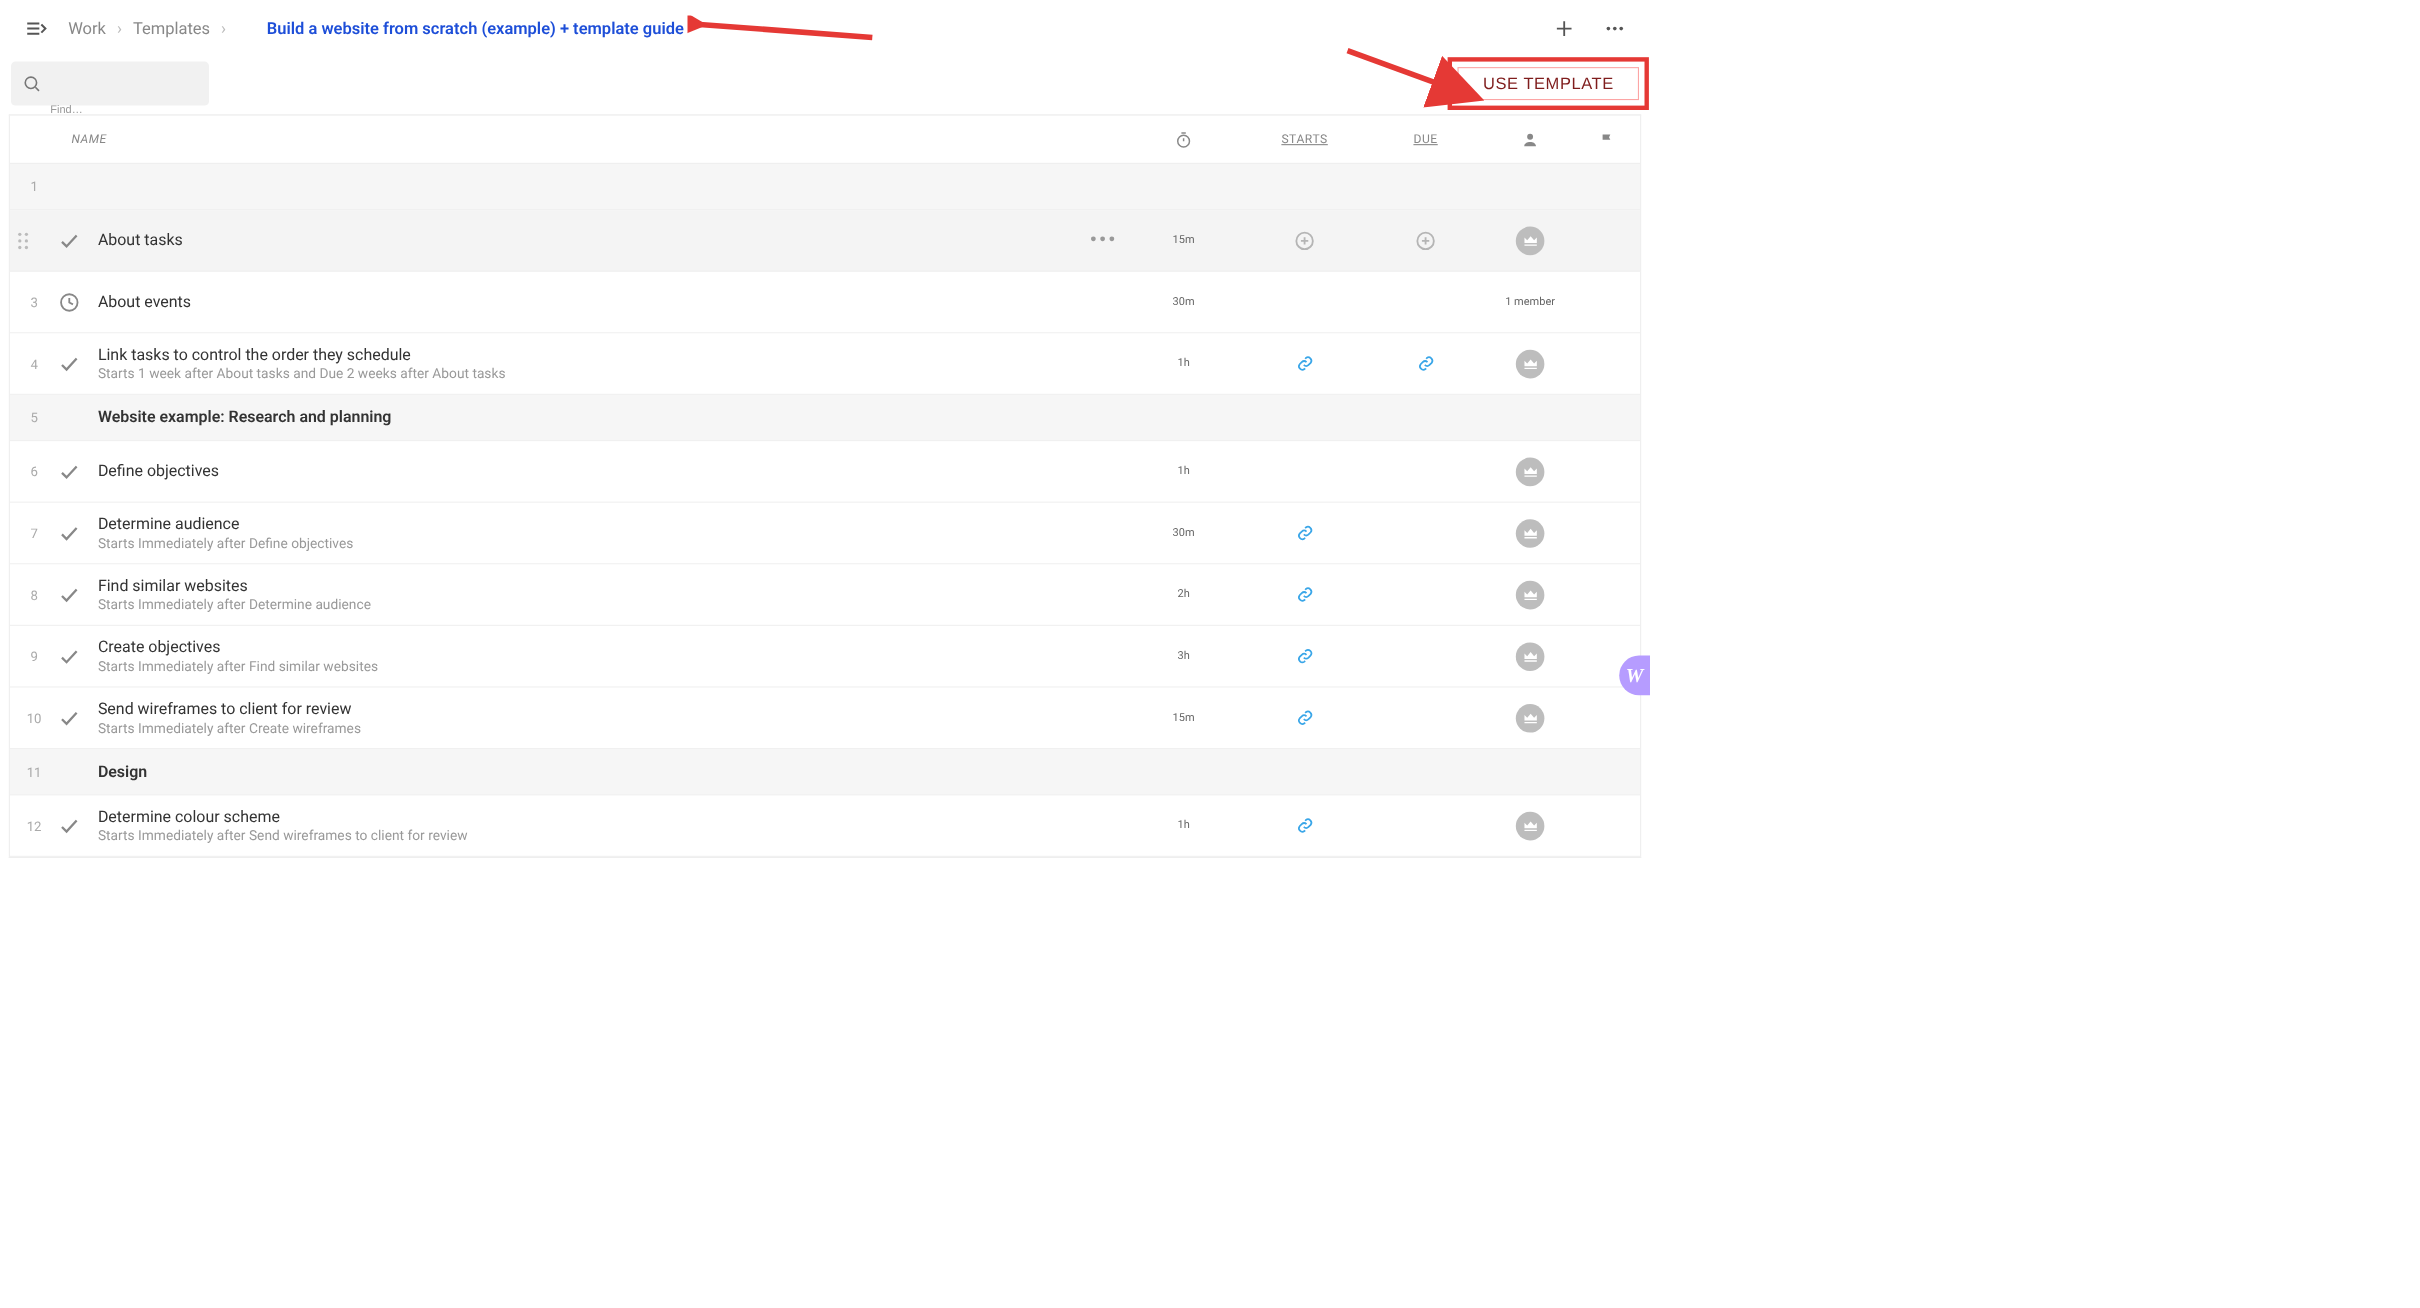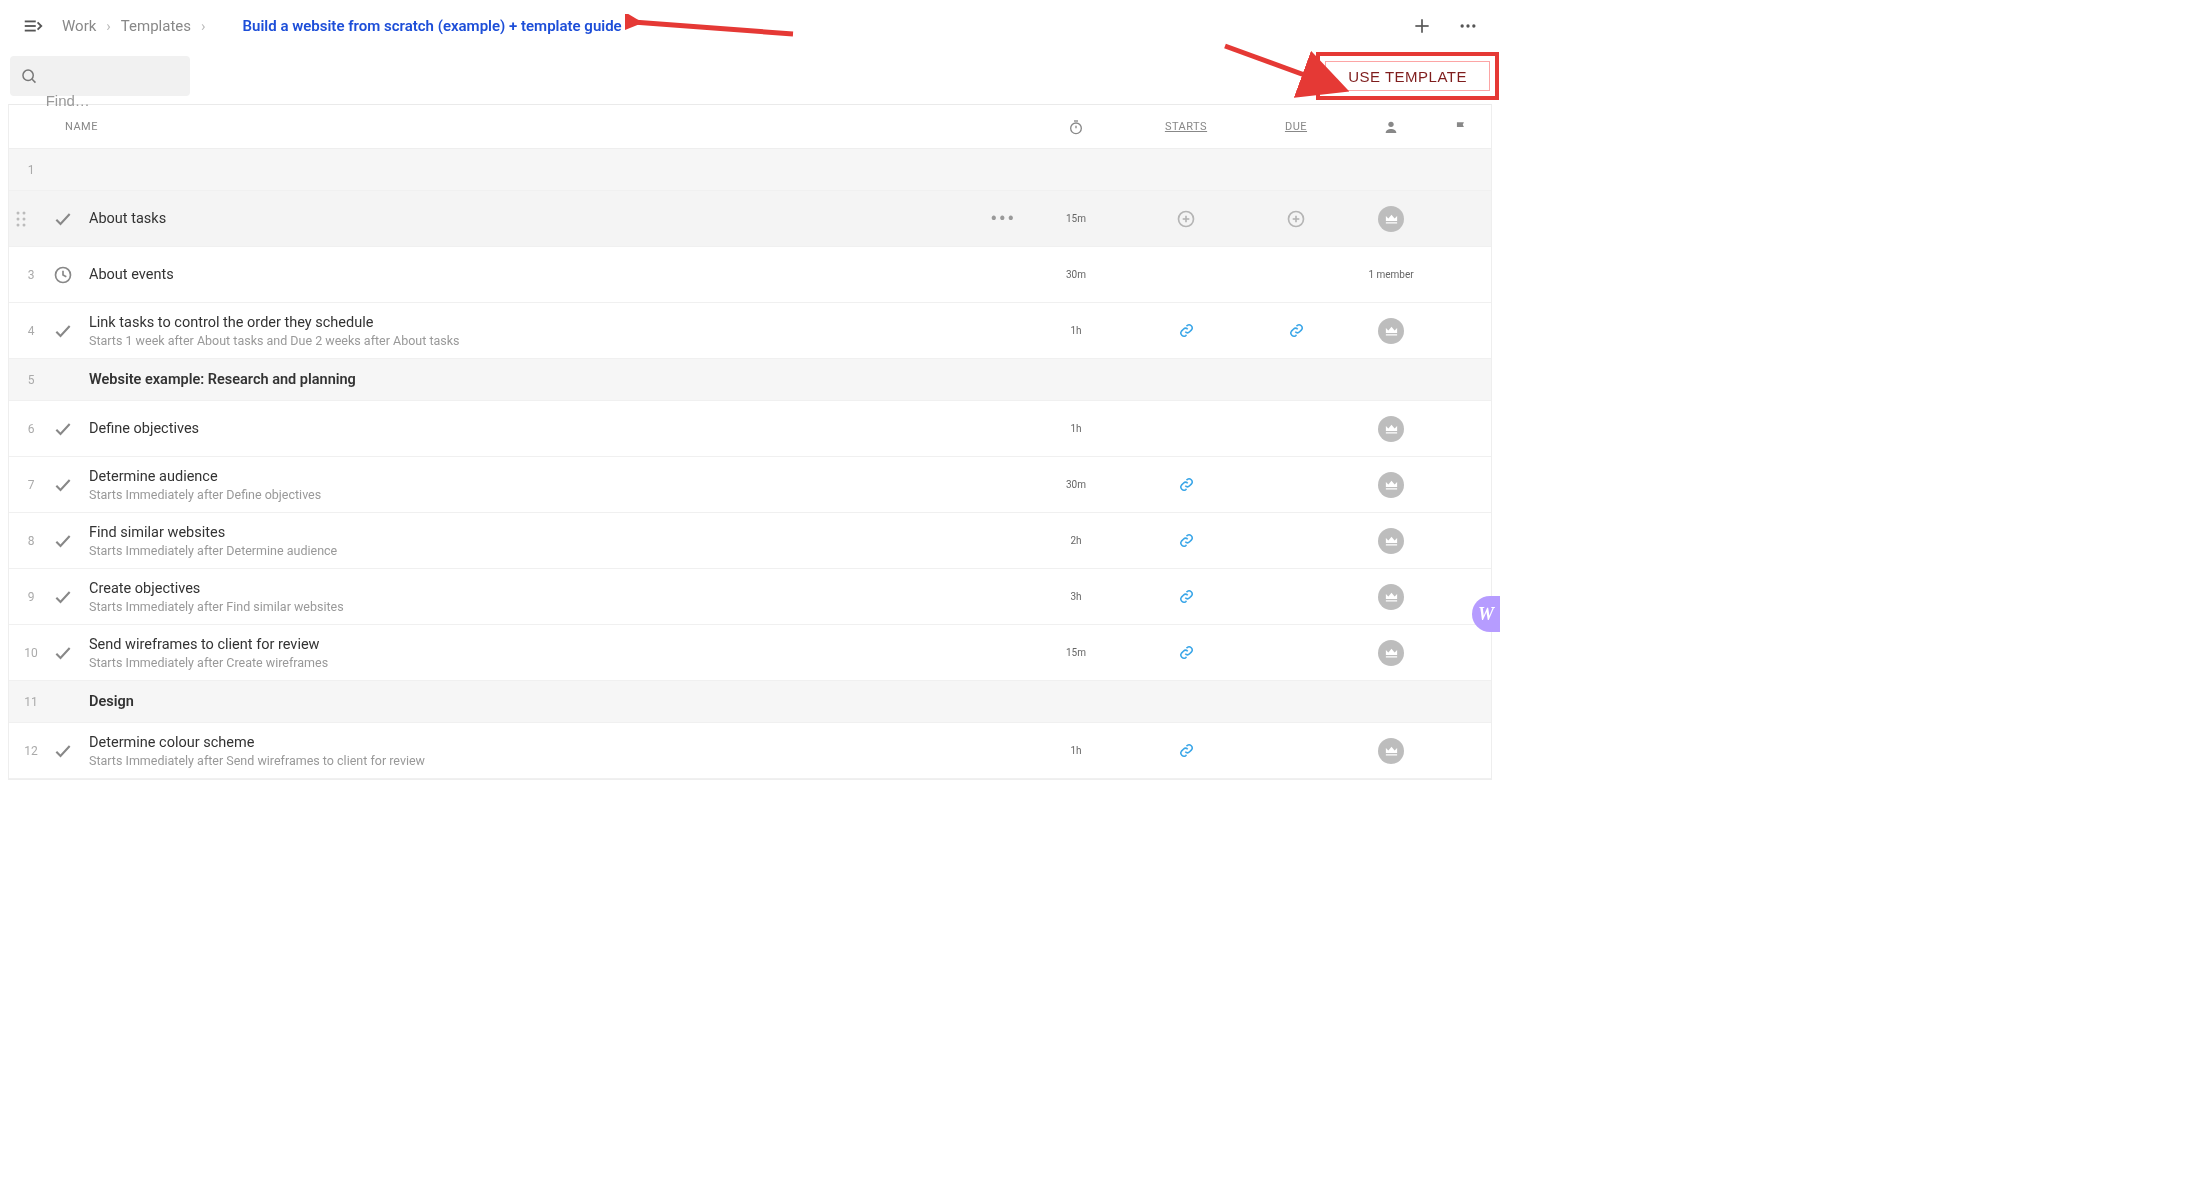--- a/index.html
+++ b/index.html
@@ -39,21 +39,21 @@
     display:flex; align-items:center;
     background:#f1f1f1;
     border-radius:4px;
     padding:0 10px;
     height:40px;
     width:180px;
   }
   .search-wrap svg { color:#777; }
   .search-input {
     border:none; background:transparent; outline:none;
-    font-size:15px; color:#555; padding-left:8px; width:100%;margin-top:48px;
+    font-size:10px; color:#555; padding-left:8px; width:100%;margin-top:48px;
   }
   .search-input::placeholder { color:#999; }
 
   .use-template-btn {
     border:1px solid #fca5a5;
     background:#fff;
     height:30px;
     padding:0 22px;
     font-size:15px;
     letter-spacing:0.5px;
@@ -79,21 +79,21 @@
     display:grid;
     grid-template-columns: 44px 1fr 110px 110px 110px 80px 60px;
     align-items:center;
     height:44px;
     font-size:11px;
     letter-spacing:0.5px;
     color:#888;
     border-bottom:1px solid #eee;
     padding-left:12px;
   }
-  .th-name { padding-left: 0; text-align:left;}
+  .th-name { padding-left: 0; text-align:left;font-style:italic;}
   .th-center { text-align:center;text-decoration:underline; }
   .th-icon { display:flex; justify-content:center; color:#888;}
 
   .row {
     display:grid;
     grid-template-columns: 44px 36px 1fr 110px 110px 110px 80px 60px;
     align-items:center;
     min-height:56px;
     border-bottom:1px solid #f0f0f0;
     padding-left:0;

